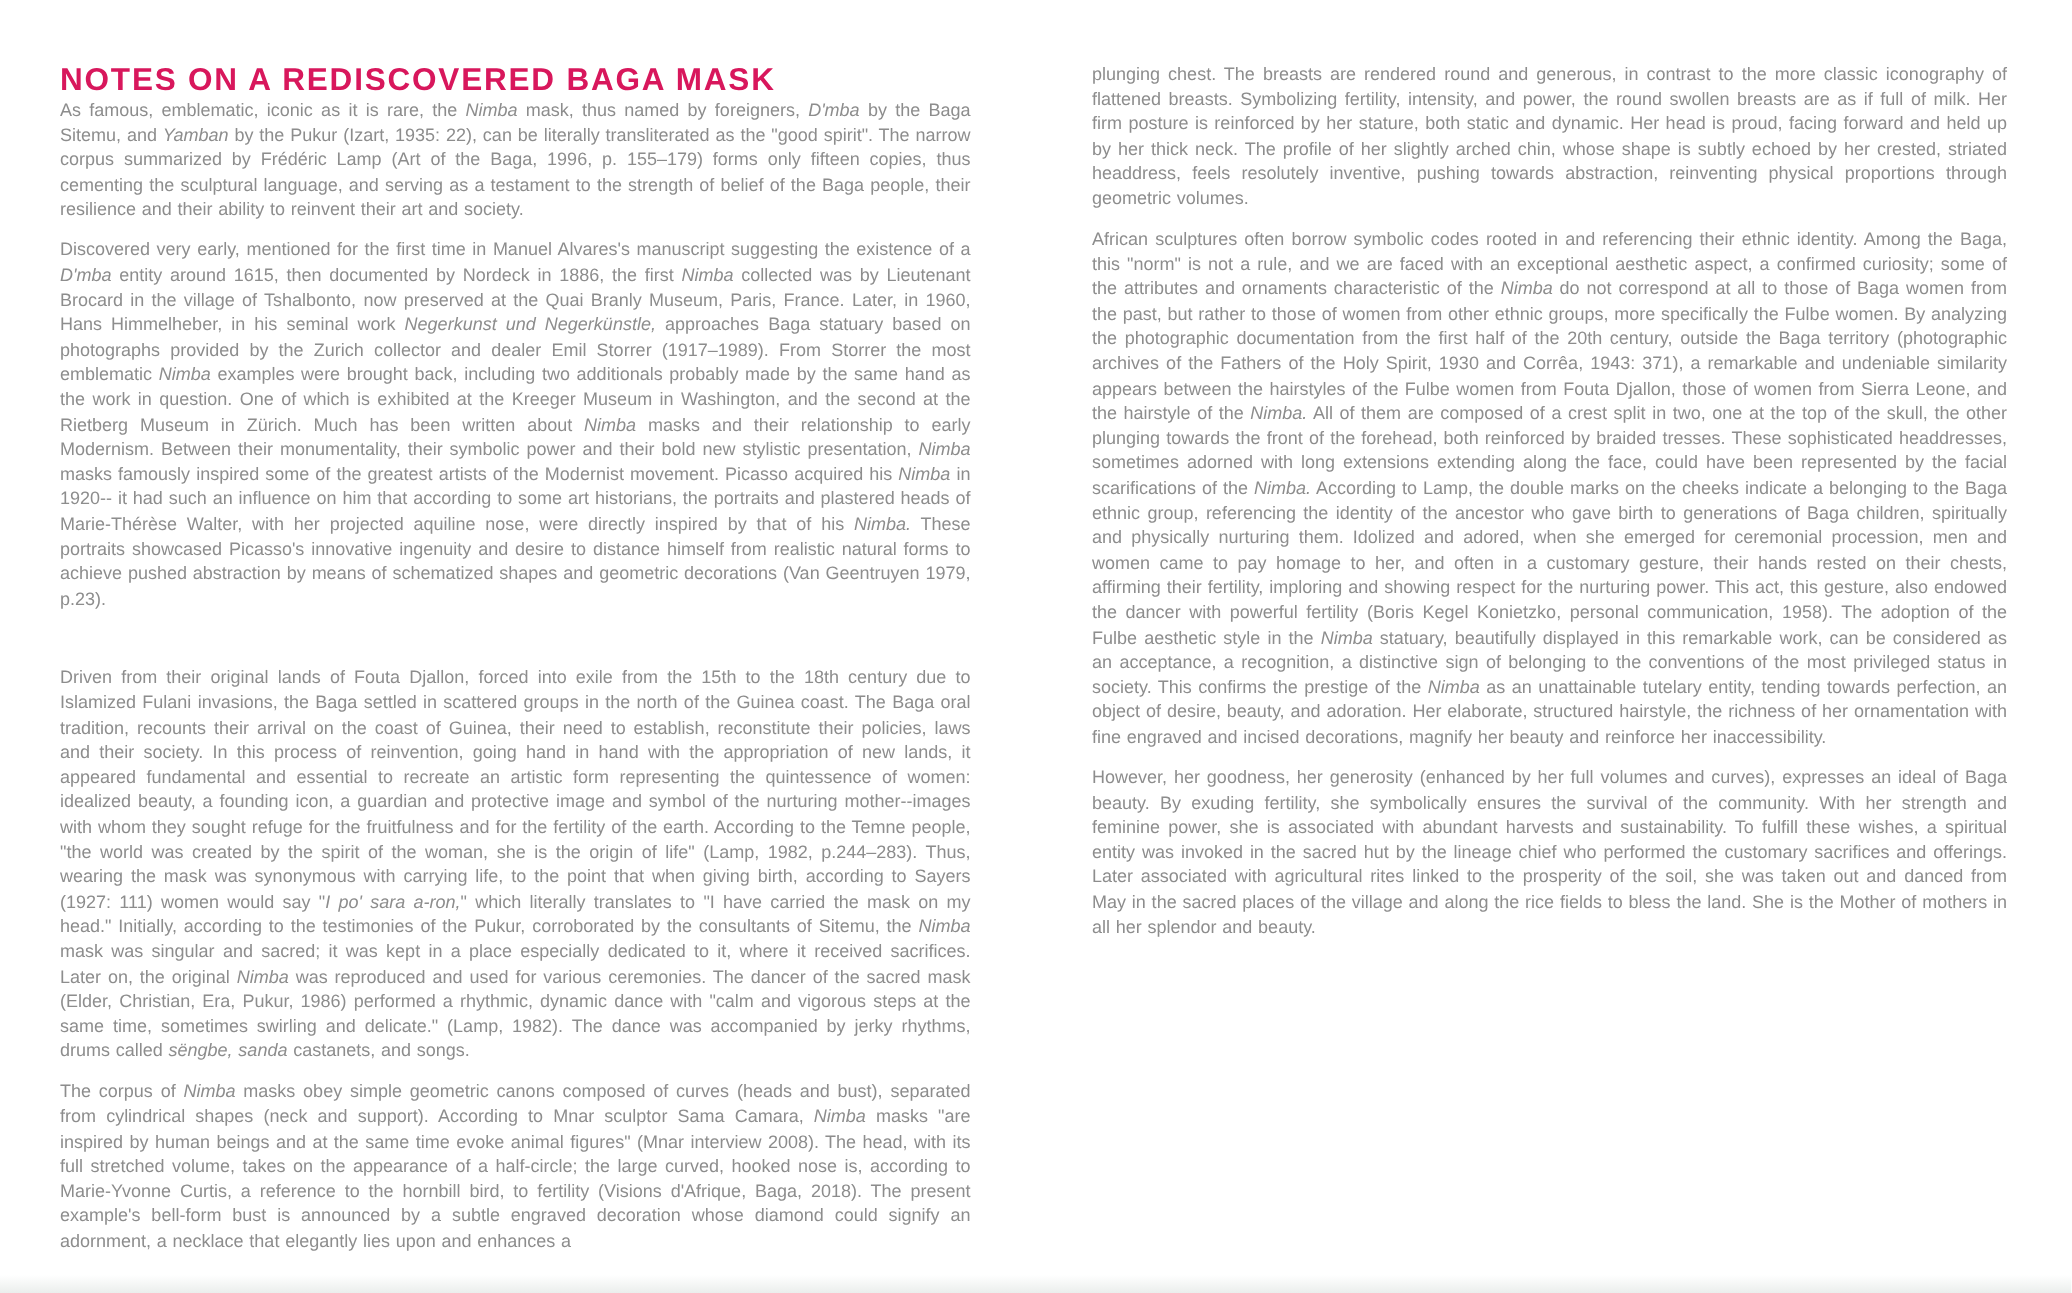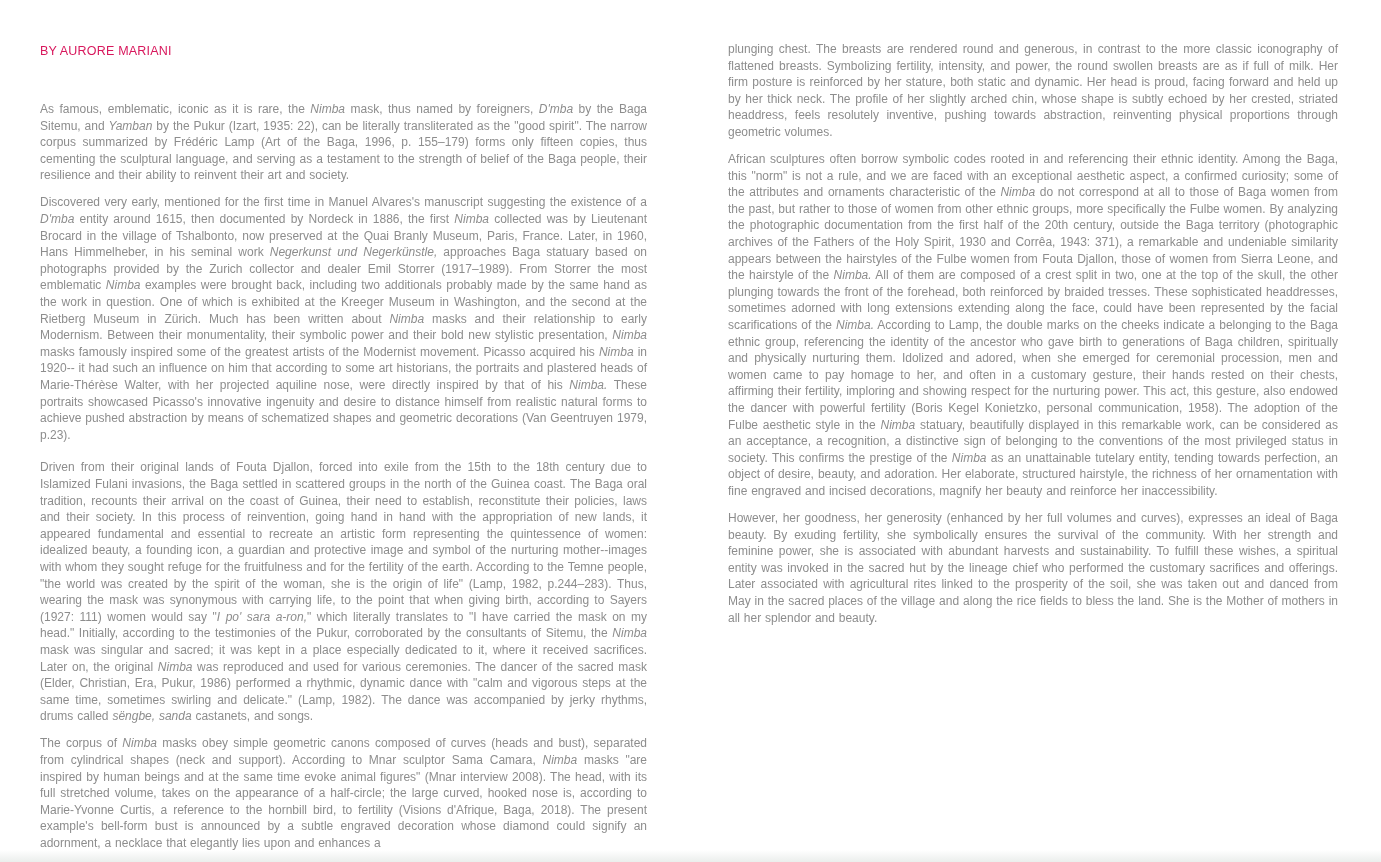--- a/index.html
+++ b/index.html
@@ -43,38 +43,38 @@
   }
   .body-par {
     margin: 0 0 10.5px 0;
     font-size: 12px;
     line-height: 16.6px;
     color: #8d8d8d;
     text-align: justify;
     word-spacing: 0.5px;
   }
   .body-par em { }
-  .extra-gap { margin-top: 16px; }
+  .extra-gap { margin-top: 36px; }
 
   .bottom-shade {
     position: absolute;
     left: 0;
     bottom: 0;
     width: 1381px;
     height: 12px;
     background: linear-gradient(to bottom, rgba(222,227,224,0) 0%, rgba(218,224,221,0.55) 100%);
     pointer-events: none;
   }
 </style>
 </head>
 <body>
 
 <div class="page">
   <div class="col-left">
-    <div class="article-byline">BY AURORE MARIANI</div>
+    <h1 class="article-title">NOTES ON A REDISCOVERED BAGA MASK</h1>
     <div>
         <p class="body-par"><span>As famous, emblematic, iconic as it is rare, the </span><em>Nimba</em><span> mask, thus named by foreigners, </span><em>D'mba</em><span> by the Baga Sitemu, and </span><em>Yamban</em><span> by the Pukur (Izart, 1935: 22), can be literally transliterated as the "good spirit". The narrow corpus summarized by Frédéric Lamp (Art of the Baga, 1996, p. 155–179) forms only fifteen copies, thus cementing the sculptural language, and serving as a testament to the strength of belief of the Baga people, their resilience and their ability to reinvent their art and society.</span></p>
         <p class="body-par"><span>Discovered very early, mentioned for the first time in Manuel Alvares's manuscript suggesting the existence of a </span><em>D'mba</em><span> entity around 1615, then documented by Nordeck in 1886, the first </span><em>Nimba</em><span> collected was by Lieutenant Brocard in the village of Tshalbonto, now preserved at the Quai Branly Museum, Paris, France. Later, in 1960, Hans Himmelheber, in his seminal work </span><em>Negerkunst und Negerkünstle,</em><span> approaches Baga statuary based on photographs provided by the Zurich collector and dealer Emil Storrer (1917–1989). From Storrer the most emblematic </span><em>Nimba</em><span> examples were brought back, including two additionals probably made by the same hand as the work in question. One of which is exhibited at the Kreeger Museum in Washington, and the second at the Rietberg Museum in Zürich. Much has been written about </span><em>Nimba</em><span> masks and their relationship to early Modernism. Between their monumentality, their symbolic power and their bold new stylistic presentation, </span><em>Nimba</em><span> masks famously inspired some of the greatest artists of the Modernist movement. Picasso acquired his </span><em>Nimba</em><span> in 1920-- it had such an influence on him that according to some art historians, the portraits and plastered heads of Marie-Thérèse Walter, with her projected aquiline nose, were directly inspired by that of his </span><em>Nimba.</em><span> These portraits showcased Picasso's innovative ingenuity and desire to distance himself from realistic natural forms to achieve pushed abstraction by means of schematized shapes and geometric decorations (Van Geentruyen 1979, p.23).</span></p>
         <p class="body-par extra-gap"><span>Driven from their original lands of Fouta Djallon, forced into exile from the 15th to the 18th century due to Islamized Fulani invasions, the Baga settled in scattered groups in the north of the Guinea coast. The Baga oral tradition, recounts their arrival on the coast of Guinea, their need to establish, reconstitute their policies, laws and their society. In this process of reinvention, going hand in hand with the appropriation of new lands, it appeared fundamental and essential to recreate an artistic form representing the quintessence of women: idealized beauty, a founding icon, a guardian and protective image and symbol of the nurturing mother--images with whom they sought refuge for the fruitfulness and for the fertility of the earth. According to the Temne people, "the world was created by the spirit of the woman, she is the origin of life" (Lamp, 1982, p.244–283). Thus, wearing the mask was synonymous with carrying life, to the point that when giving birth, according to Sayers (1927: 111) women would say "</span><em>I po' sara a-ron,</em><span>" which literally translates to "I have carried the mask on my head." Initially, according to the testimonies of the Pukur, corroborated by the consultants of Sitemu, the </span><em>Nimba</em><span> mask was singular and sacred; it was kept in a place especially dedicated to it, where it received sacrifices. Later on, the original </span><em>Nimba</em><span> was reproduced and used for various ceremonies. The dancer of the sacred mask (Elder, Christian, Era, Pukur, 1986) performed a rhythmic, dynamic dance with "calm and vigorous steps at the same time, sometimes swirling and delicate." (Lamp, 1982). The dance was accompanied by jerky rhythms, drums called </span><em>sëngbe, sanda</em><span> castanets, and songs.</span></p>
         <p class="body-par"><span>The corpus of </span><em>Nimba</em><span> masks obey simple geometric canons composed of curves (heads and bust), separated from cylindrical shapes (neck and support). According to Mnar sculptor Sama Camara, </span><em>Nimba</em><span> masks "are inspired by human beings and at the same time evoke animal figures" (Mnar interview 2008). The head, with its full stretched volume, takes on the appearance of a half-circle; the large curved, hooked nose is, according to Marie-Yvonne Curtis, a reference to the hornbill bird, to fertility (Visions d'Afrique, Baga, 2018). The present example's bell-form bust is announced by a subtle engraved decoration whose diamond could signify an adornment, a necklace that elegantly lies upon and enhances a</span></p>
       </div>
   </div>
   <div class="col-right">
     <div>
         <p class="body-par"><span>plunging chest. The breasts are rendered round and generous, in contrast to the more classic iconography of flattened breasts. Symbolizing fertility, intensity, and power, the round swollen breasts are as if full of milk. Her firm posture is reinforced by her stature, both static and dynamic. Her head is proud, facing forward and held up by her thick neck. The profile of her slightly arched chin, whose shape is subtly echoed by her crested, striated headdress, feels resolutely inventive, pushing towards abstraction, reinventing physical proportions through geometric volumes.</span></p>

